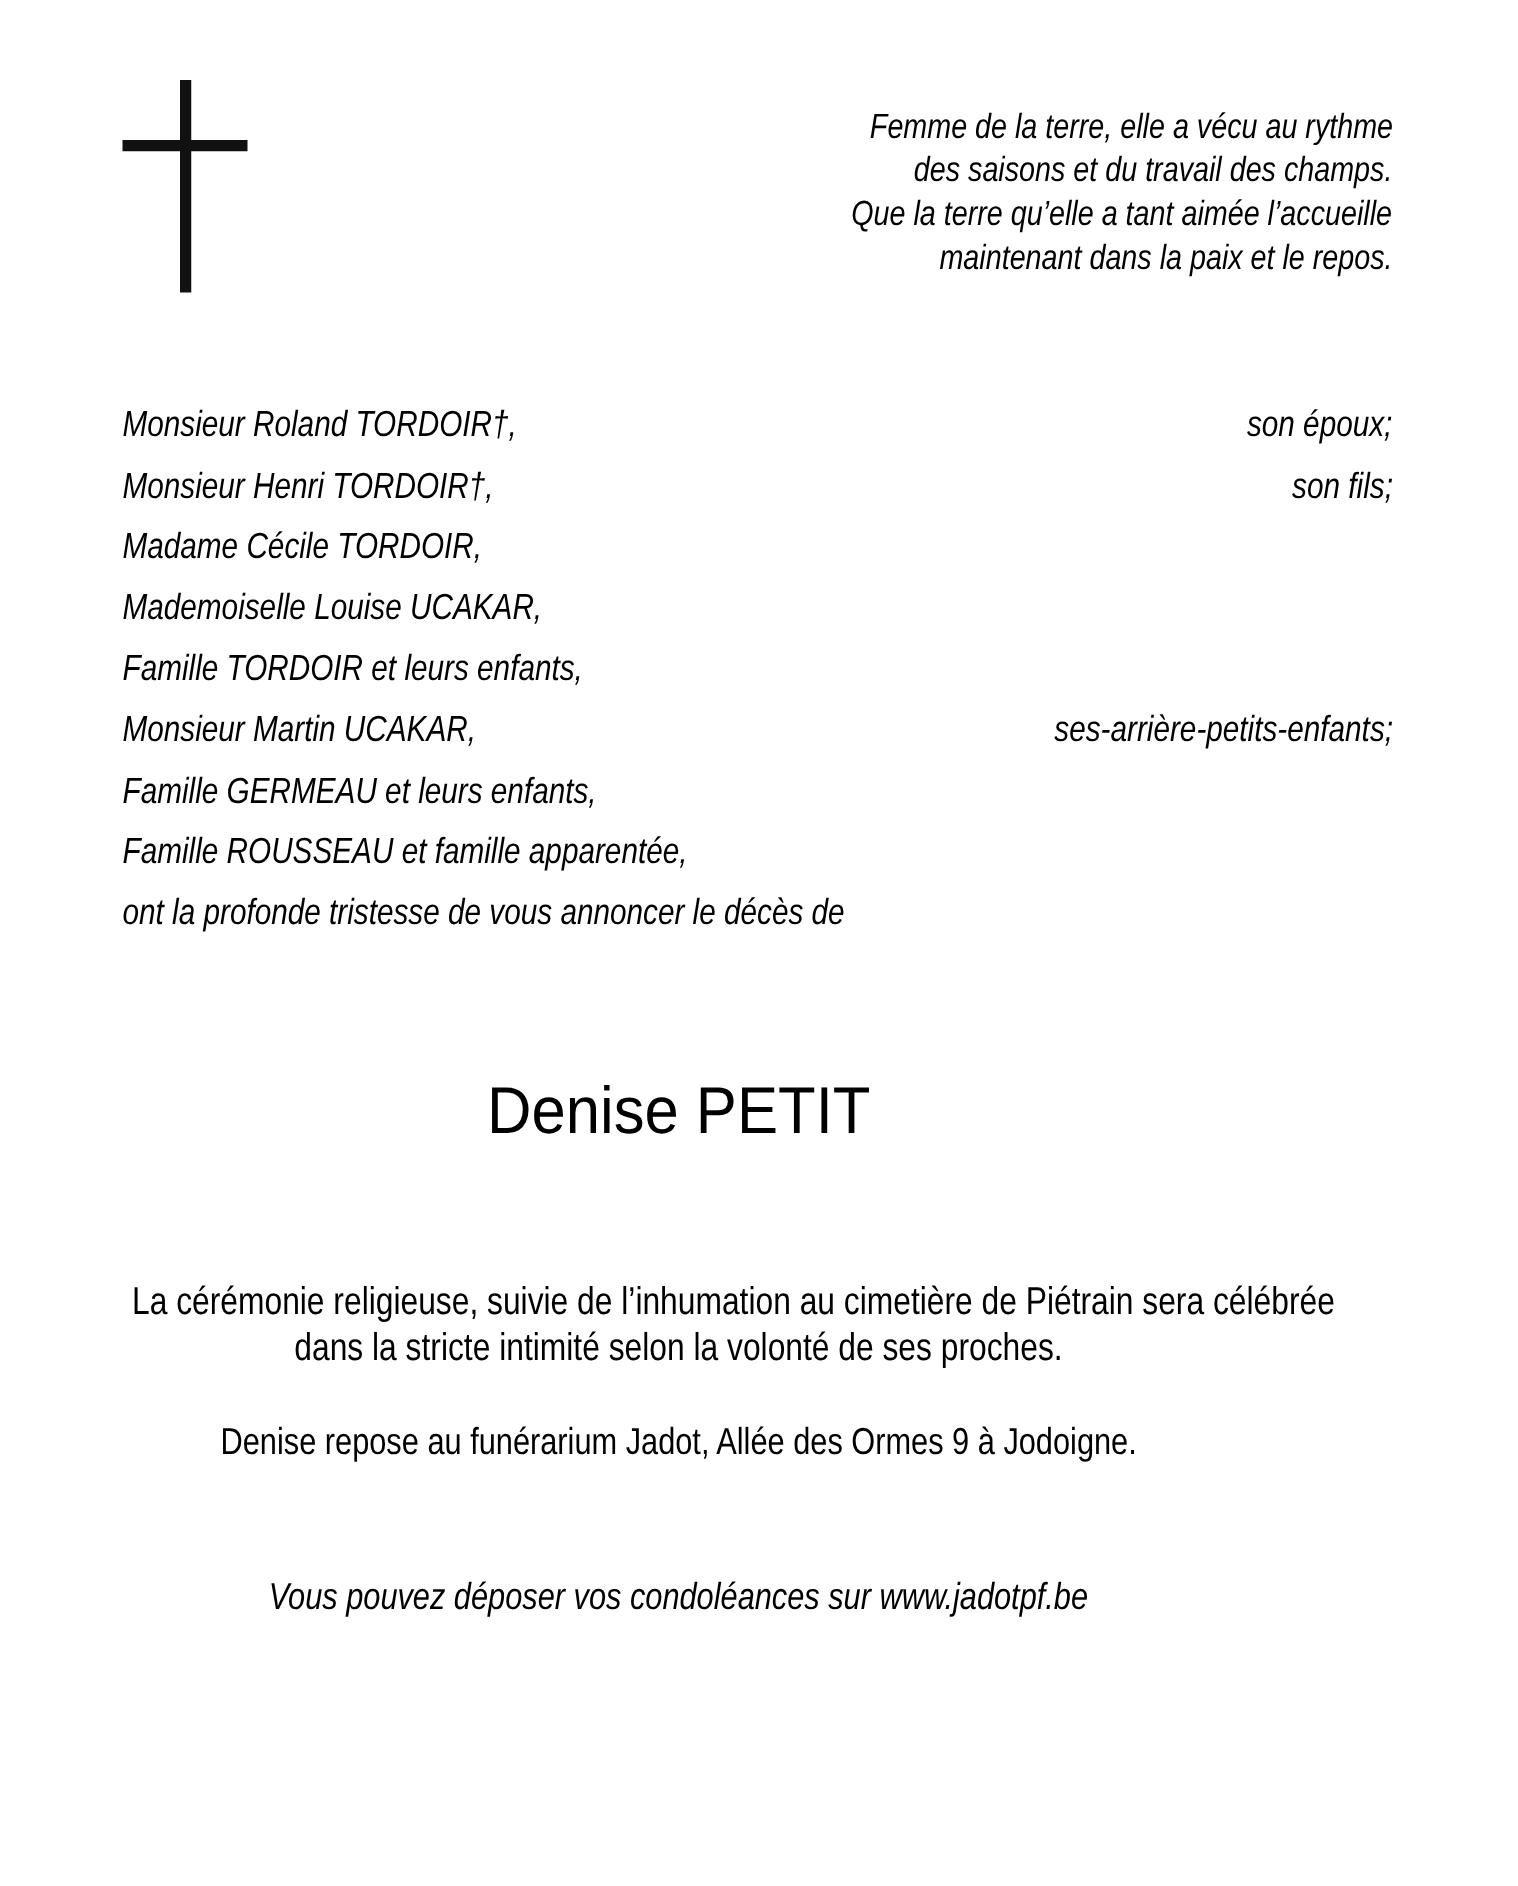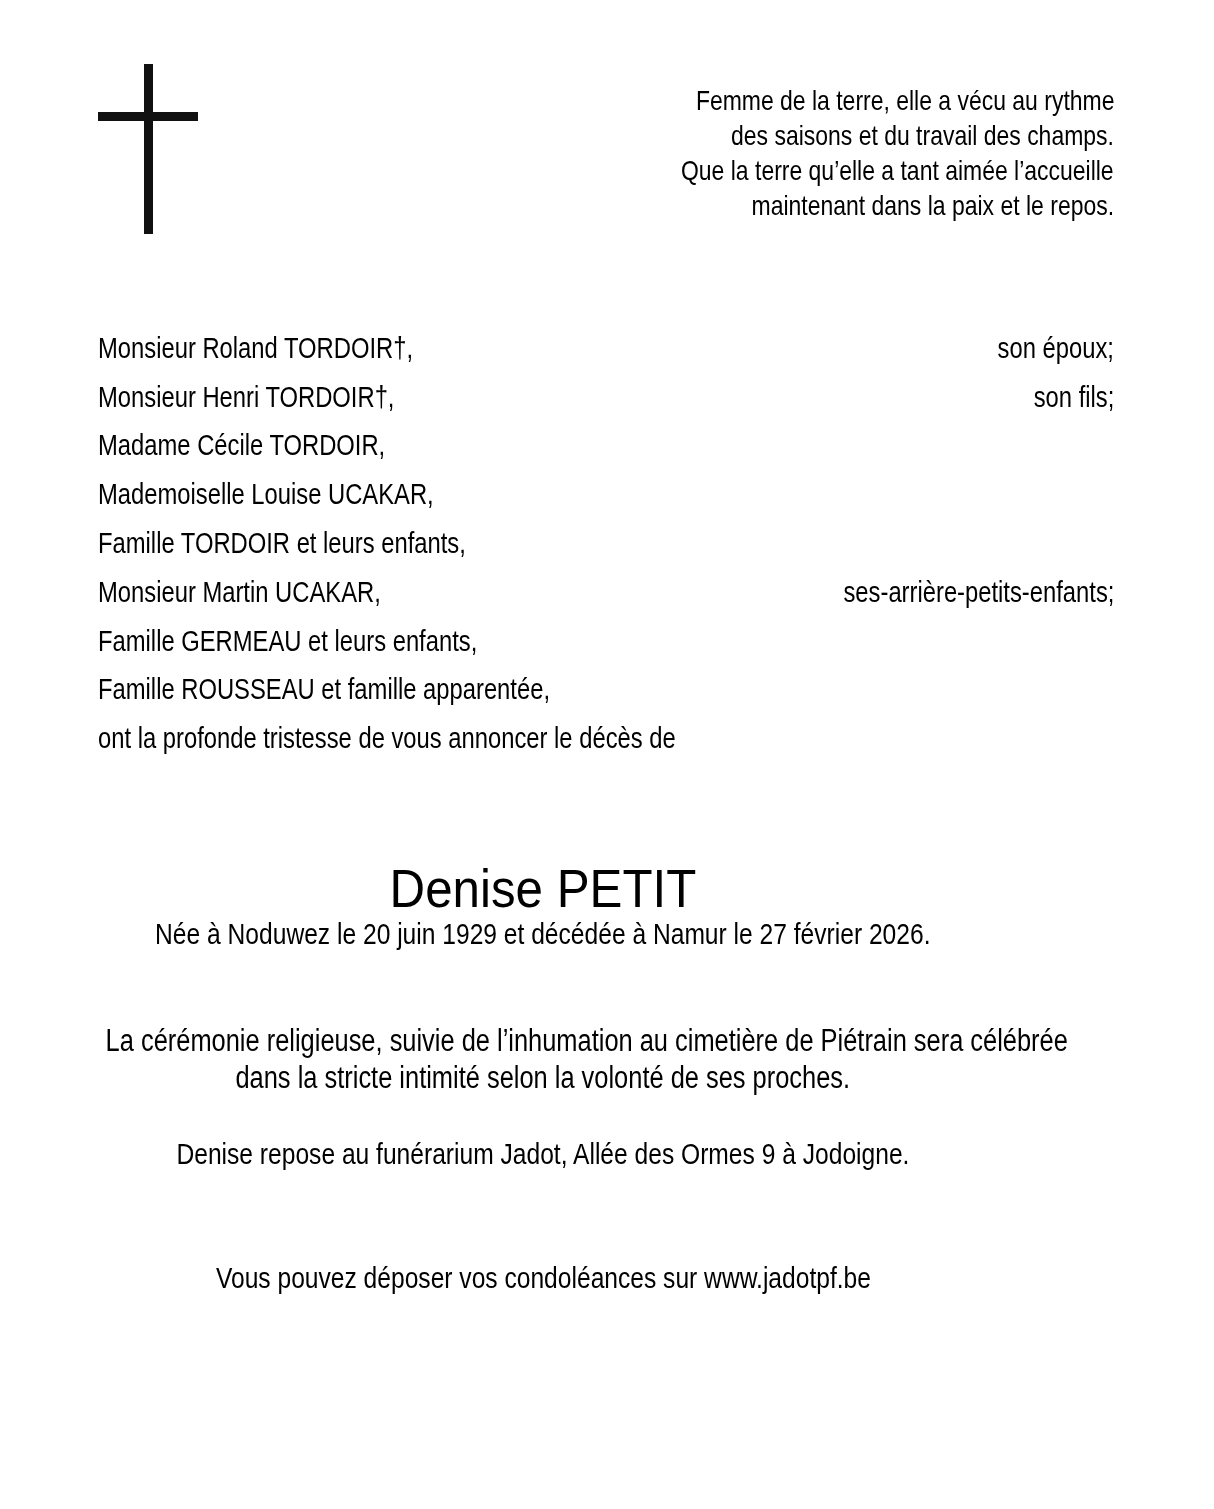--- a/index.html
+++ b/index.html
@@ -26,40 +26,40 @@
     position: absolute; left: 98px; top: 112px;
     width: 100px; height: 9px; background: #111;
   }
   
   .cx { display: inline-block; white-space: nowrap; }
   .s82 { transform: scaleX(0.82); }
   .s93 { transform: scaleX(0.93); }
   .ol { transform-origin: 0 50%; }
   .or { transform-origin: 100% 50%; }
   .oc { transform-origin: 50% 50%; }
-  .it { }
+  .it { font-style: italic; }
   .pre { white-space: pre; }
 
   
   .epitaph {
     position: absolute; top: 83px; right: 100px; left: 400px;
     text-align: right;
     font-size: 28px; line-height: 35px;
   }
   .epitaph .line { display: block; }
 
   
   .names {
     position: absolute; top: 316px; left: 98px; right: 100px;
   }
   .row {
     height: 48.8px;
     display: flex;
     justify-content: space-between;
-    align-items: flex-end;
+    align-items: center;
     font-size: 29px;
   }
 
   
   .centered { position: absolute; left: 0; width: 1086px; text-align: center; }
   .title {
     top: 858px;
     font-size: 53px;
     line-height: 62px;
     font-style: normal;
@@ -149,23 +149,20 @@
     <div class="row">
       <span class="cx s82 ol">ont la profonde tristesse de vous annoncer le décès de</span>
       <span class="cx s82 or"></span>
     </div>
   </div>
 
   <div class="centered title">
     <span class="cx s93 oc">Denise PETIT</span>
   </div>
 
-  <div class="centered subtitle">
-    <span class="cx s82 oc">Née à Noduwez le 20 juin 1929 et décédée à Namur le 27 février 2026.</span>
-  </div>
 
   <div class="centered ceremony">
     <div><span class="cx s82 oc">La cérémonie religieuse, suivie de l’inhumation au cimetière de Piétrain sera célébrée</span></div>
     <div><span class="cx s82 oc">dans la stricte intimité selon la volonté de ses proches.</span></div>
   </div>
 
   <div class="centered repose">
     <span class="cx s82 oc">Denise repose au funérarium Jadot, Allée des Ormes 9 à Jodoigne.</span>
   </div>
 

